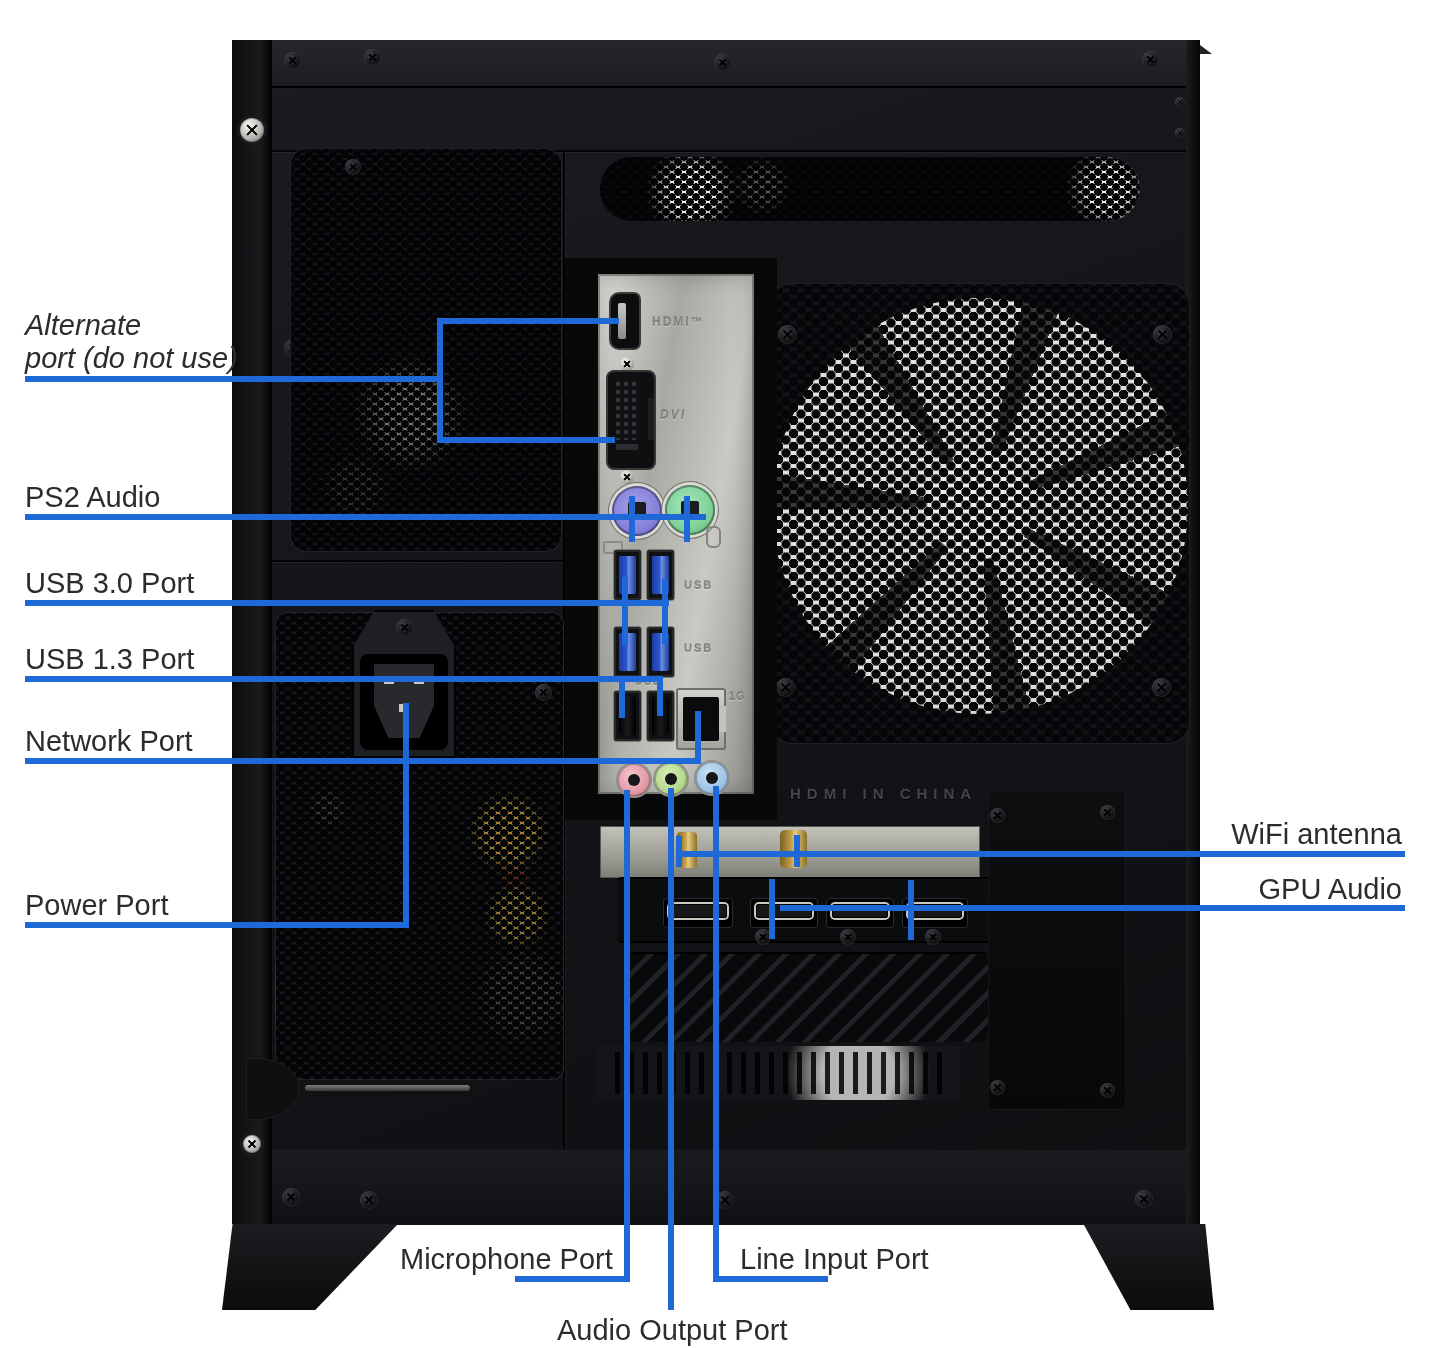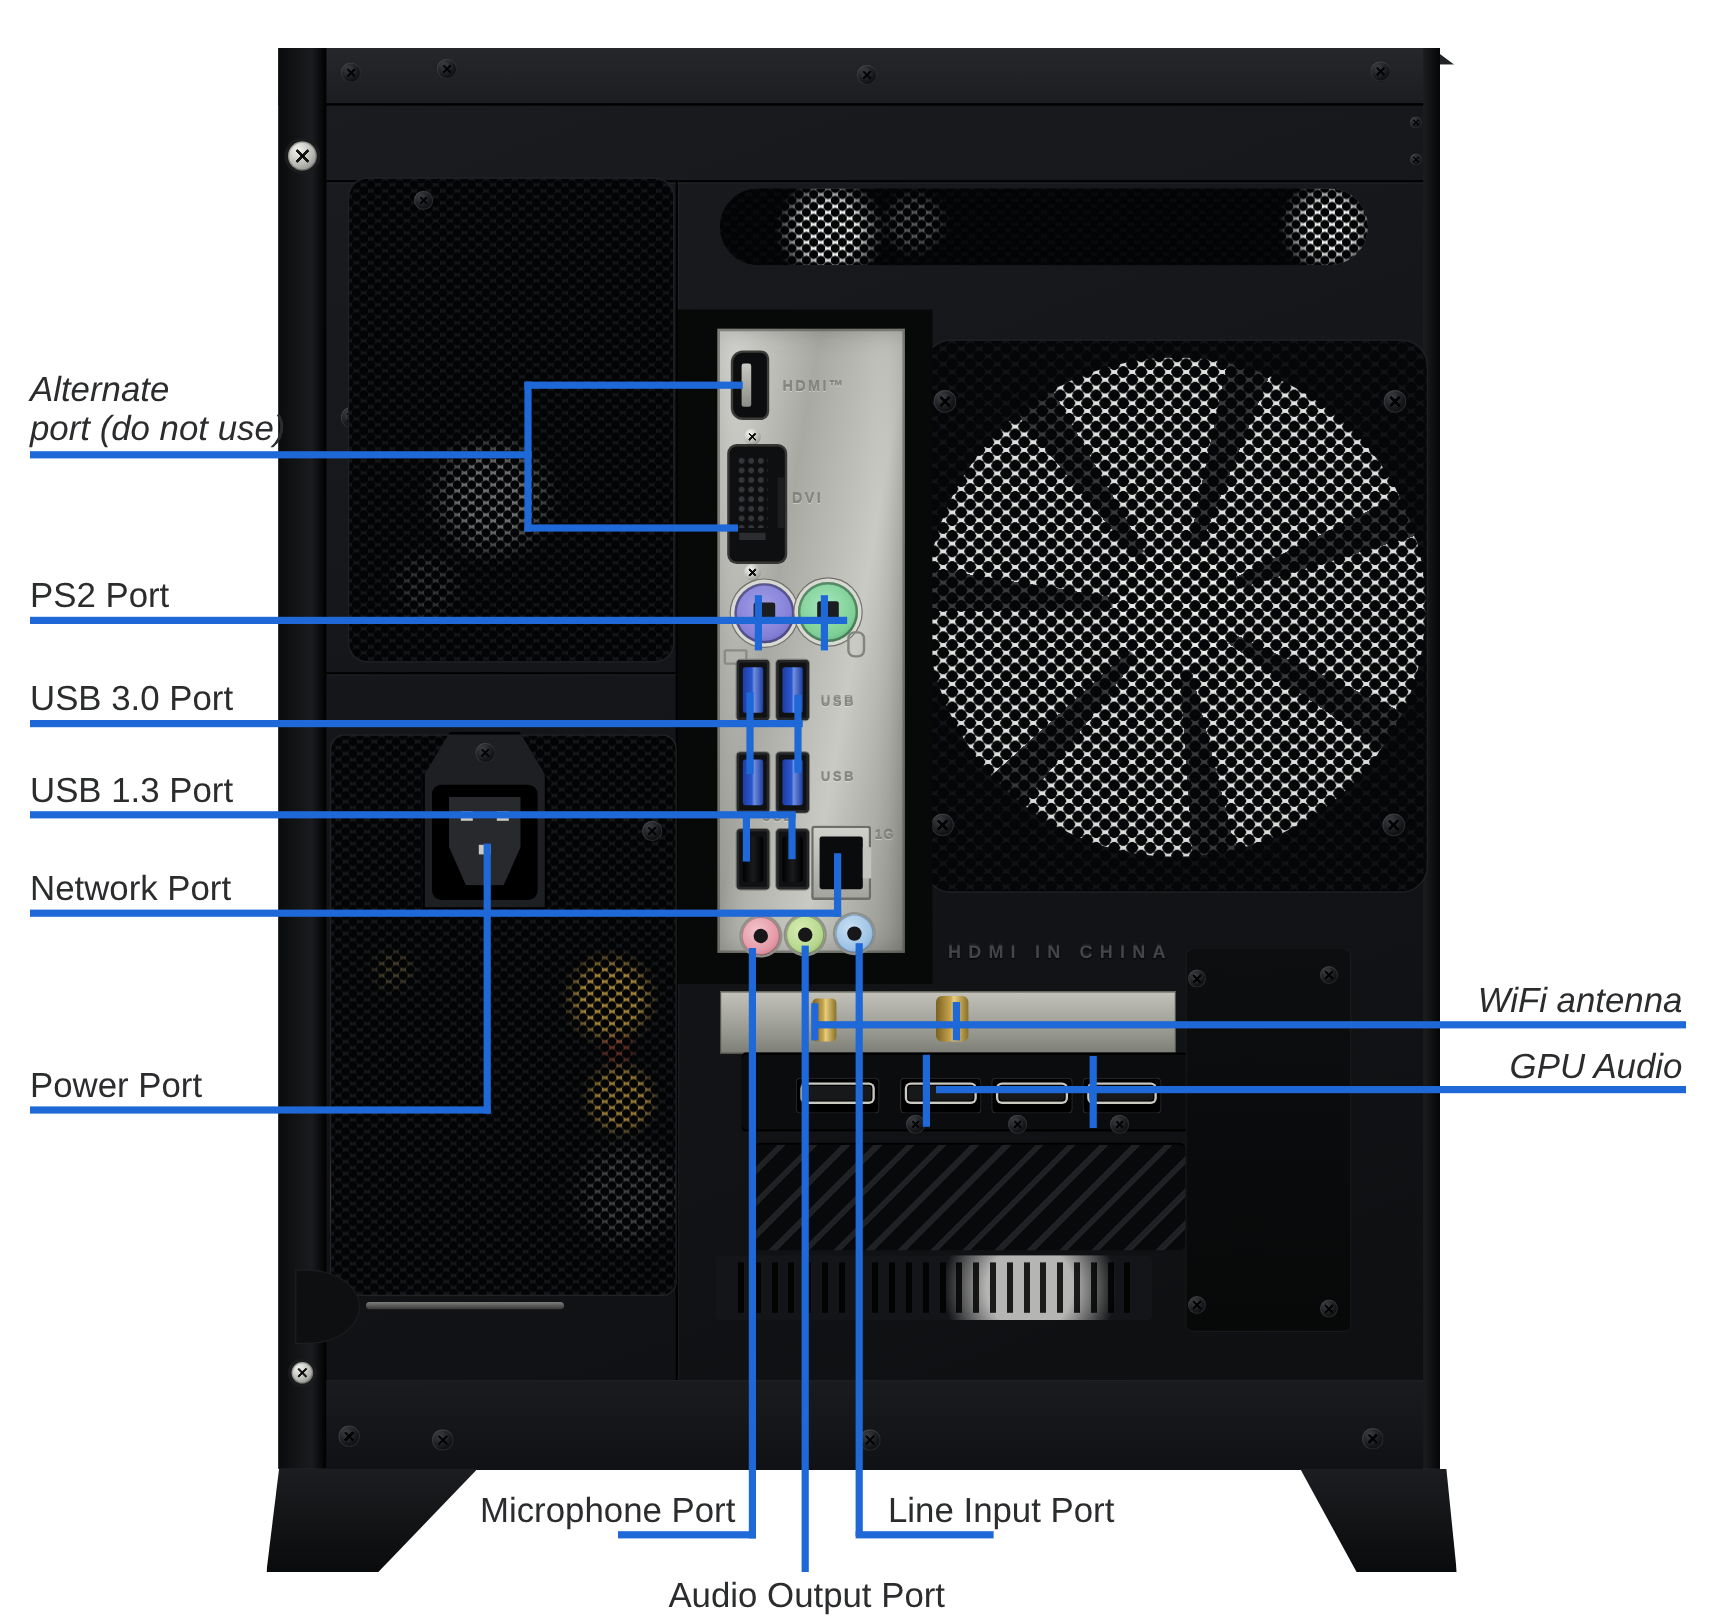--- a/index.html
+++ b/index.html
@@ -14,21 +14,21 @@
     --audio-blue:#9ec3e6;
     --antenna-gold:#c8a44e;
     --io-shield-silver:#c0c0ba;
   }
   html,body{margin:0;padding:0;background:#fff;}
   .stage{position:relative;width:1445px;height:1348px;background:var(--background);
          font-family:"Liberation Sans", sans-serif;overflow:hidden;}
   .abs{position:absolute;}
   
   .lbl{position:absolute;color:var(--label-text);font-size:29px;line-height:33px;white-space:nowrap;}
-  .lbl.r{text-align:center;font-style:italic;}
+  .lbl.r{text-align:center;}
   
   .hline,.vline{position:absolute;background:var(--callout-blue);}
   .hline{height:6px;}
   .vline{width:6px;}
   
   .case-body{position:absolute;left:232px;top:40px;width:968px;height:1184px;
     background:linear-gradient(160deg,#1b1c1f 0%,#141518 45%,#0e0f11 100%);}
   .panel-seam-h{position:absolute;height:2px;background:rgba(0,0,0,.85);box-shadow:0 1px 0 rgba(255,255,255,.05);}
   .panel-seam-v{position:absolute;width:2px;background:rgba(0,0,0,.85);box-shadow:1px 0 0 rgba(255,255,255,.04);}
   .dots{position:absolute;inset:0;border-radius:inherit;
@@ -137,21 +137,21 @@
     </div>
     <div class="shield-label" style="left:54px;top:41px;font-size:12px;letter-spacing:2px;">HDMI™</div>
 
     <div class="screw silver" style="left:22px;top:83px;width:14px;height:14px;box-shadow:none;"></div>
     <div class="abs" style="left:10px;top:98px;width:46px;height:96px;background:#0e0f10;border-radius:6px;box-shadow:0 0 0 2px #363734;">
       <div class="abs" style="left:6px;top:8px;width:26px;height:60px;background-image:radial-gradient(circle,#35363a 0 2.2px,transparent 2.6px);background-size:8px 8px;"></div>
       <div class="abs" style="left:8px;top:72px;width:22px;height:6px;background:#2c2d30;"></div>
       <div class="abs" style="left:40px;top:26px;width:6px;height:42px;background:#1c1d1f;"></div>
     </div>
     <div class="screw silver" style="left:22px;top:196px;width:14px;height:14px;box-shadow:none;"></div>
-    <div class="shield-label" style="left:62px;top:134px;font-size:12px;letter-spacing:2px;">DVI</div>
+    <div class="shield-label" style="left:62px;top:134px;font-size:12px;letter-spacing:2px;font-style:italic;">DVI</div>
 
     <div class="ps2" style="left:14px;top:212px;background:radial-gradient(circle at 45% 40%, #a39fe6, var(--ps2-purple) 60%, #5d59b0);">
       <div class="pinblock"></div>
       </div>
     <div class="ps2" style="left:67px;top:211px;background:radial-gradient(circle at 45% 40%, #a6e6bd, var(--ps2-green) 60%, #4da06c);">
       <div class="pinblock"></div>
       </div>
     <div class="abs" style="left:5px;top:267px;width:16px;height:9px;border:2px solid #8a8b84;border-radius:2px;"></div>
     <div class="abs" style="left:108px;top:252px;width:11px;height:18px;border:2px solid #83847d;border-radius:6px;"></div>
 
@@ -303,21 +303,21 @@
   <div class="vline" style="left:624px;top:790px;height:492px;"></div>
   <div class="hline" style="left:515px;top:1276px;width:115px;"></div>
   <div class="vline" style="left:668px;top:788px;height:522px;"></div>
   <div class="vline" style="left:713px;top:786px;height:494px;"></div>
   <div class="hline" style="left:713px;top:1276px;width:115px;"></div>
 
   <div class="lbl" style="left:25px;top:309px;font-style:italic;">
     <div>Alternate</div>
     <div>port (do not use)</div>
   </div>
-  <div class="lbl" style="left:25px;top:481px;">PS2 Port</div>
+  <div class="lbl" style="left:25px;top:481px;">PS2 Audio</div>
   <div class="lbl" style="left:25px;top:567px;">USB 3.0 Port</div>
   <div class="lbl" style="left:25px;top:643px;">USB 1.3 Port</div>
   <div class="lbl" style="left:25px;top:725px;">Network Port</div>
   <div class="lbl" style="left:25px;top:889px;">Power Port</div>
   <div class="lbl r" style="right:43px;top:818px;">WiFi antenna</div>
   <div class="lbl r" style="right:43px;top:873px;">GPU Audio</div>
   <div class="lbl" style="left:400px;top:1243px;">Microphone Port</div>
   <div class="lbl" style="left:740px;top:1243px;">Line Input Port</div>
   <div class="lbl" style="left:557px;top:1314px;">Audio Output Port</div>
 

